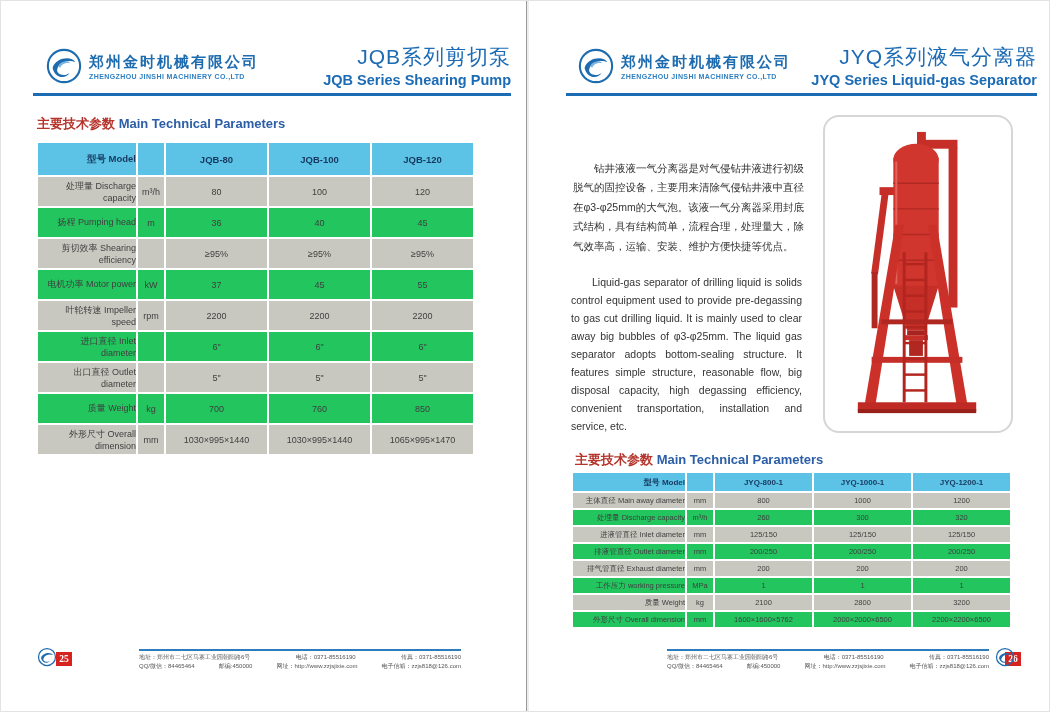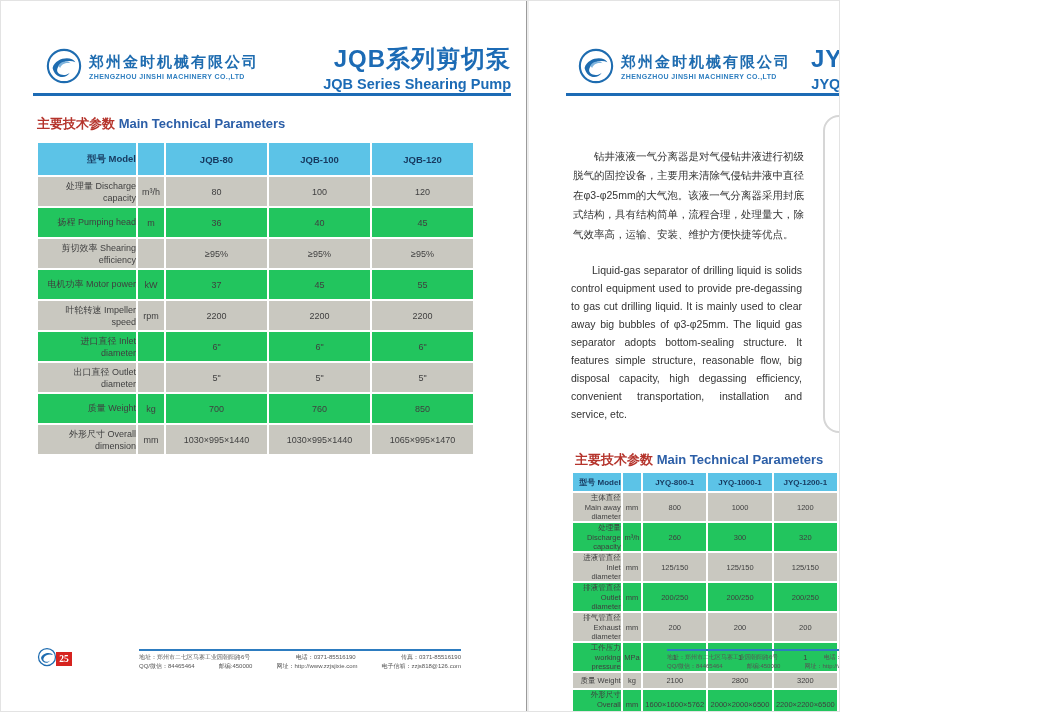--- a/index.html
+++ b/index.html
@@ -1,26 +1,26 @@
 <!DOCTYPE html>
 <html><head>
 <meta charset="utf-8">
 <style>
   * { margin:0; padding:0; box-sizing:border-box; }
   html,body { width:1050px; height:712px; background:#fff; font-family:"Liberation Sans","DejaVu Sans",sans-serif; }
-  .spread { position:relative; width:840px; height:712px; background:#fff; border:1px solid #e3e3e3; overflow:hidden; }
+  .spread { position:relative; width:1050px; height:712px; background:#fff; border:1px solid #e3e3e3; overflow:hidden; }
   .gutter { position:absolute; left:525px; top:0; width:1px; height:712px; background:#9b9b9b; }
   .gutter2 { position:absolute; left:526px; top:0; width:2px; height:712px; background:#ededed; }
 
   
   .logo-block { position:absolute; display:flex; align-items:center; gap:6px; }
   .logo-text .cn { font-size:15px; font-weight:bold; color:#1e6cb0; letter-spacing:2px; font-family:"Liberation Serif","DejaVu Serif",serif; }
   .logo-text .en { font-size:7px; font-weight:bold; color:#2f7fc0; letter-spacing:0.4px; margin-top:1px; }
   .page-title { position:absolute; text-align:right; color:#1c6bb5; }
-  .page-title .cn { font-size:24px; font-weight:bold; letter-spacing:1px; }
+  .page-title .cn { font-size:21px; font-weight:normal; letter-spacing:1px; }
   .page-title .en { font-size:14.5px; font-weight:bold; margin-top:1px; }
   .head-rule { position:absolute; height:3px; background:#1c6bb5; }
 
   .section-title { position:absolute; font-size:13px; font-weight:bold; }
   .section-title .cn { color:#b5342c; }
   .section-title .en { color:#2b5ea7; }
 
   
   table.spec { position:absolute; border-collapse:separate; border-spacing:2px; background:#fff; }
   table.spec td, table.spec th { text-align:center; vertical-align:middle; color:#3f3f3f; font-weight:normal; }
@@ -31,21 +31,21 @@
   table.left-t tr.hdr td { height:32px; font-size:9.5px; }
   table.left-t tr.dark td, table.left-t tr.light td { height:29px; font-size:9px; }
   table.left-t .lbl { font-size:8.5px; }
   table.left-t .unit { font-size:8px; padding:0 1px; }
   table.right-t tr.hdr td { height:18px; font-size:8px; }
   table.right-t tr.dark td, table.right-t tr.light td { height:15px; font-size:7.5px; }
   table.right-t .lbl { font-size:7px; padding-left:5px; }
   table.right-t .unit { font-size:7px; padding:0 1px; }
 
   
-  .intro { position:absolute; width:231px; font-size:10.5px; color:#333; text-align:justify; text-indent:2em; }
+  .intro { position:absolute; width:231px; font-size:10.5px; color:#333; text-align:justify; text-indent:2em;margin-top:12px; }
   .intro.cn { line-height:1.85; }
   .intro.en { line-height:1.72; }
 
   .product-box { position:absolute; left:822px; top:114px; width:190px; height:318px; border:2px solid #d6d6d6; border-radius:16px; background:#fff; display:flex; align-items:center; justify-content:center; }
 
   
   .footer-rule { position:absolute; height:2px; background:#2d7cc0; }
   .footer-row { position:absolute; width:322px; display:flex; justify-content:space-between; font-size:6px; color:#555; white-space:nowrap; }
   .page-num { position:absolute; width:16px; height:14px; background:#d6231f; color:#fff; font-size:9.5px; font-weight:bold; display:flex; align-items:center; justify-content:center; font-family:"Liberation Serif","DejaVu Serif",serif; }
   .foot-logo { position:absolute; width:20px; height:20px; }

